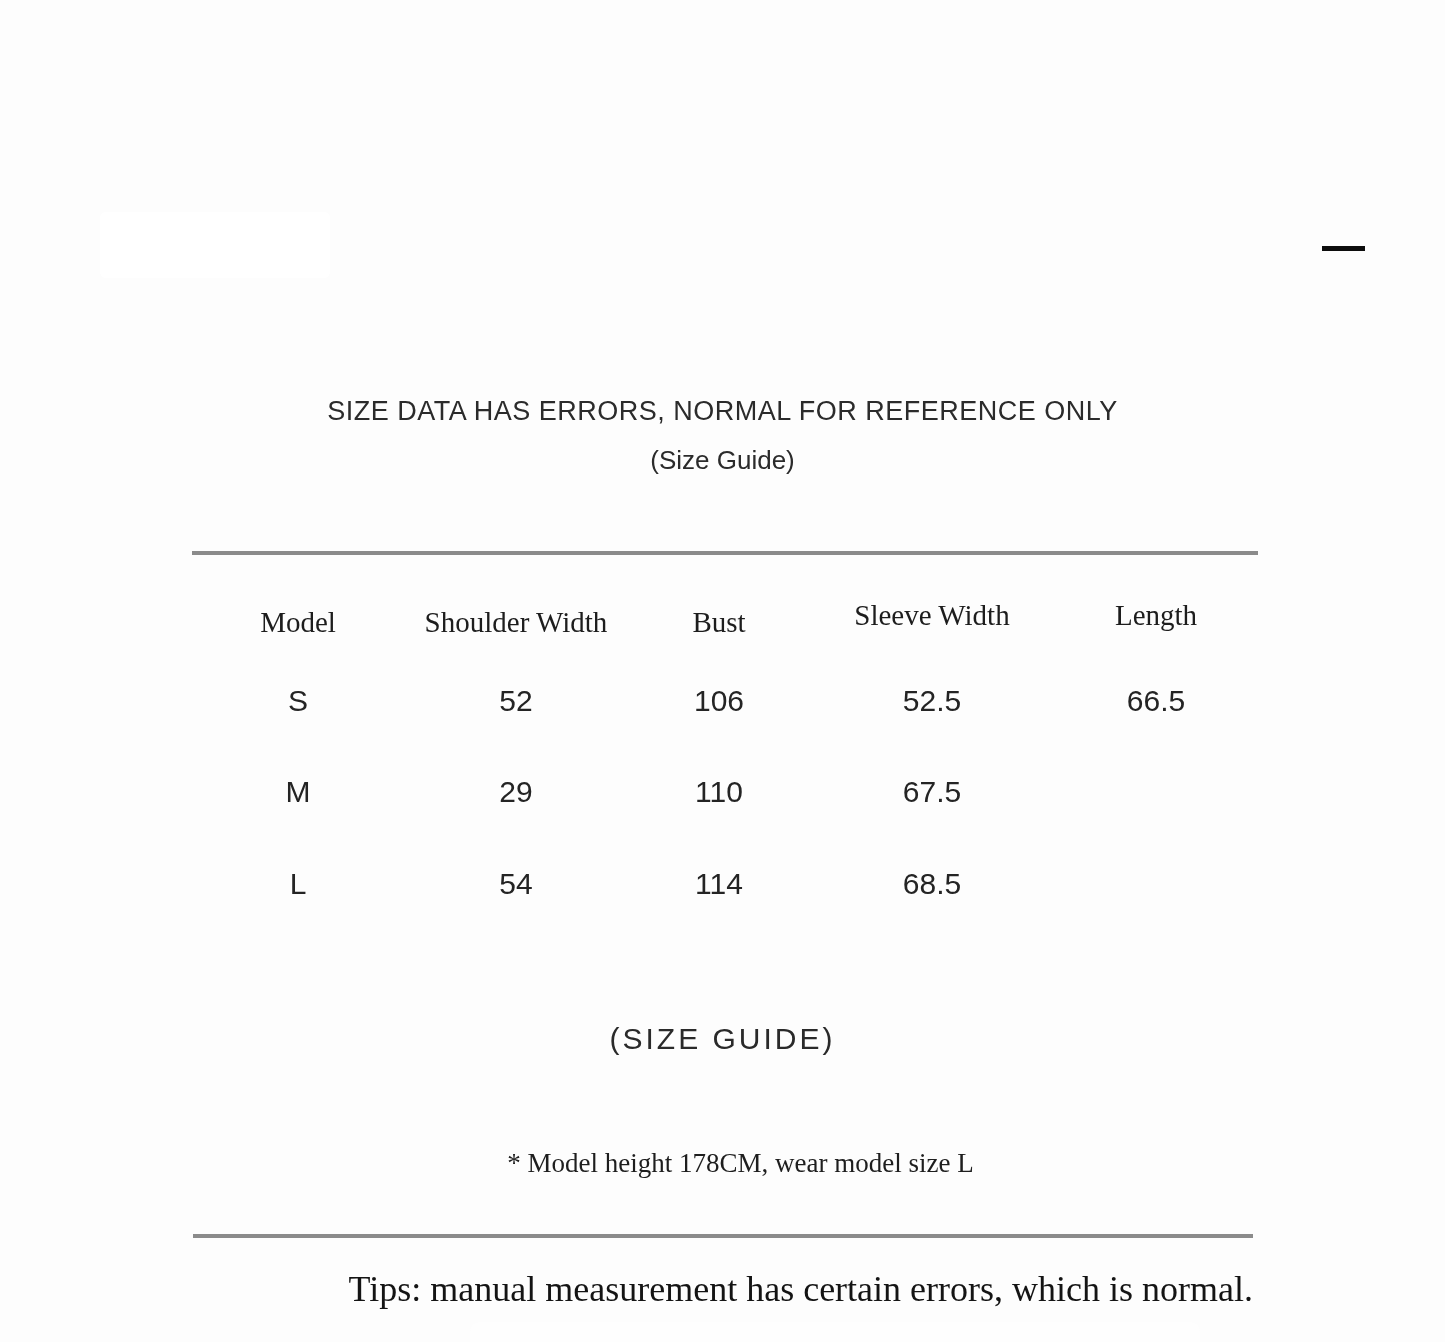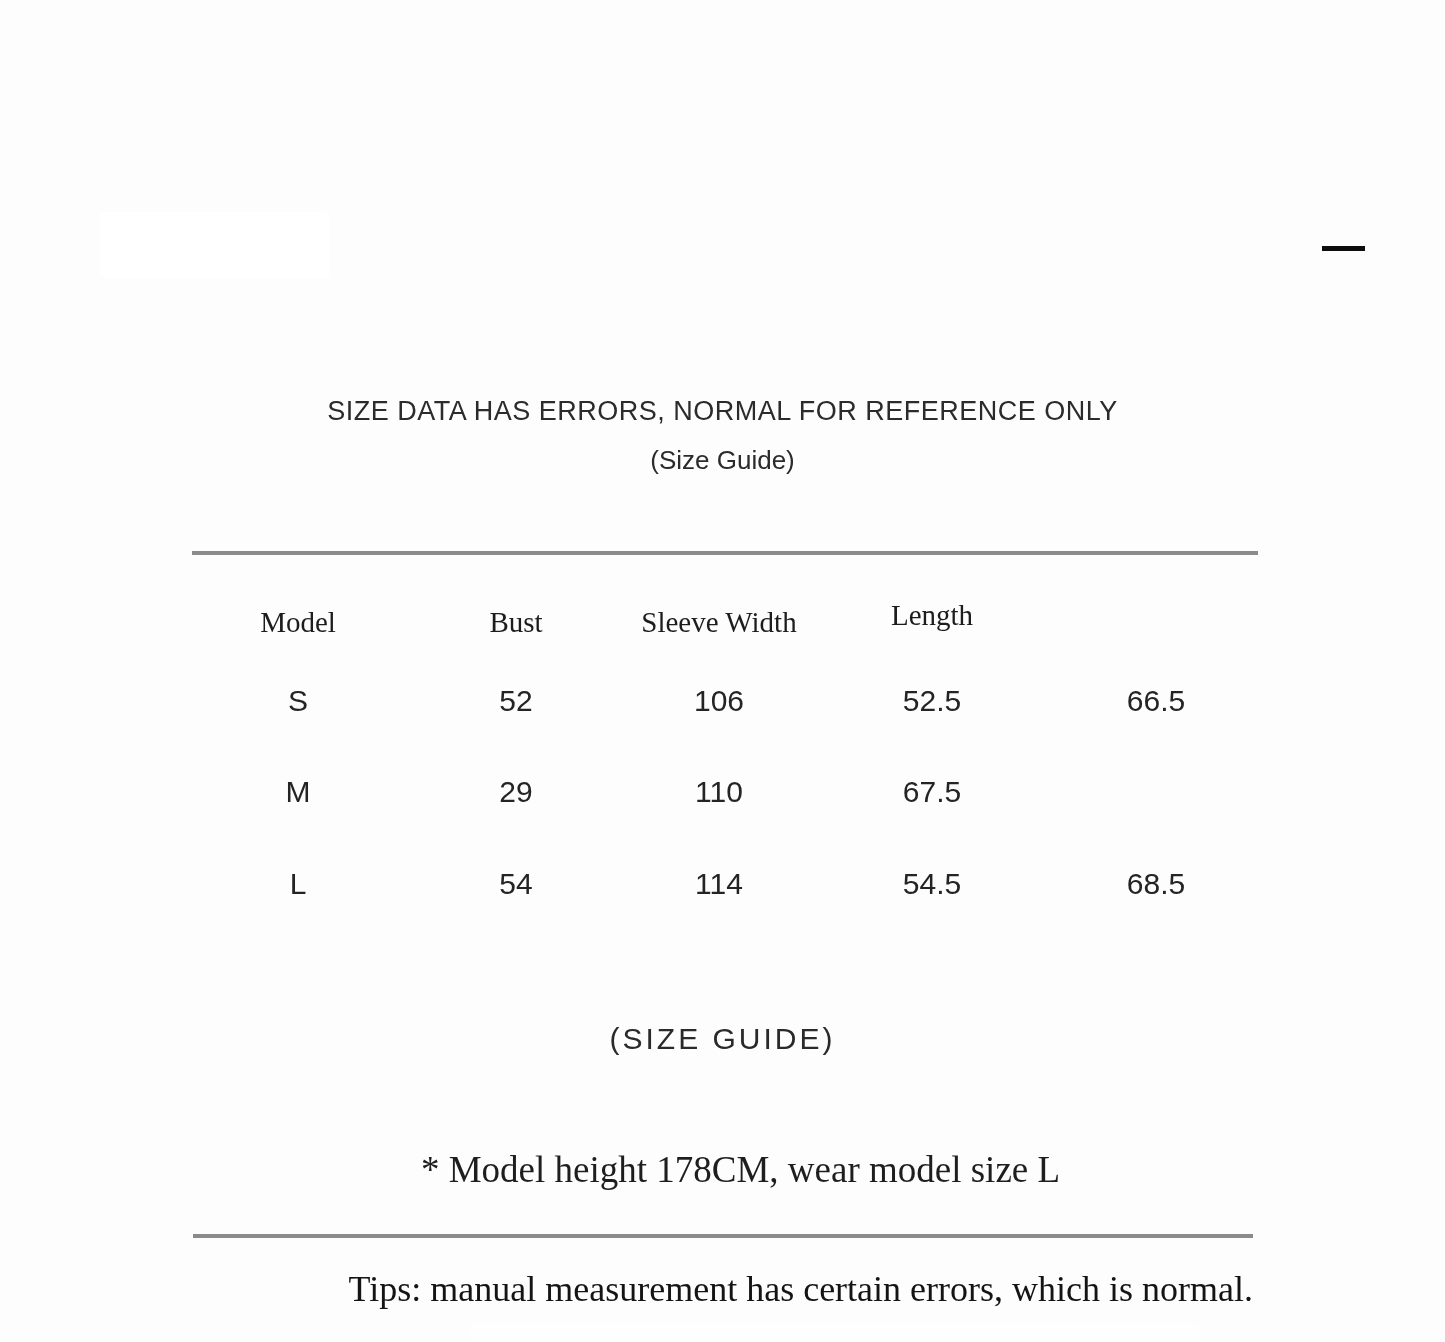--- a/index.html
+++ b/index.html
@@ -100,21 +100,21 @@
     font-size: 30px;
     letter-spacing: 3px;
     color: #2a2a2a;
   }
   .model-note {
     position: absolute;
     left: 36px; right: 0;
     top: 1148px;
     text-align: center;
     font-family: "Liberation Serif", serif;
-    font-size: 37px;
+    font-size: 27px;
     color: #1e1e1e;
   }
   .tips {
     position: absolute;
     right: 192px;
     top: 1268px;
     text-align: right;
     font-family: "Liberation Serif", serif;
     font-size: 36px;
     color: #141414;
@@ -132,20 +132,21 @@
   <div class="dash"></div>
 
   <div class="title">SIZE DATA HAS ERRORS, NORMAL FOR REFERENCE ONLY</div>
   <div class="subtitle">(Size Guide)</div>
 
   <div class="rule rule-top"></div>
 
   <div class="size-table">
     <div class="trow thead">
       <span>Model</span>
+      <span>Shoulder Width</span>
       <span>Bust</span>
       <span>Sleeve Width</span>
       <span>Length</span>
     </div>
 
     <div class="trow tbody-row row-0">
       <span>S</span>
       <span>52</span>
       <span>106</span>
       <span>52.5</span>
@@ -156,21 +157,20 @@
       <span>M</span>
       <span>29</span>
       <span>110</span>
       <span>67.5</span>
     </div>
 
     <div class="trow tbody-row row-2">
       <span>L</span>
       <span>54</span>
       <span>114</span>
-      <span>54.5</span>
       <span>68.5</span>
     </div>
   </div>
 
   <div class="caption">(SIZE GUIDE)</div>
 
   <div class="model-note">* Model height 178CM, wear model size L</div>
 
   <div class="rule rule-bottom"></div>
 

